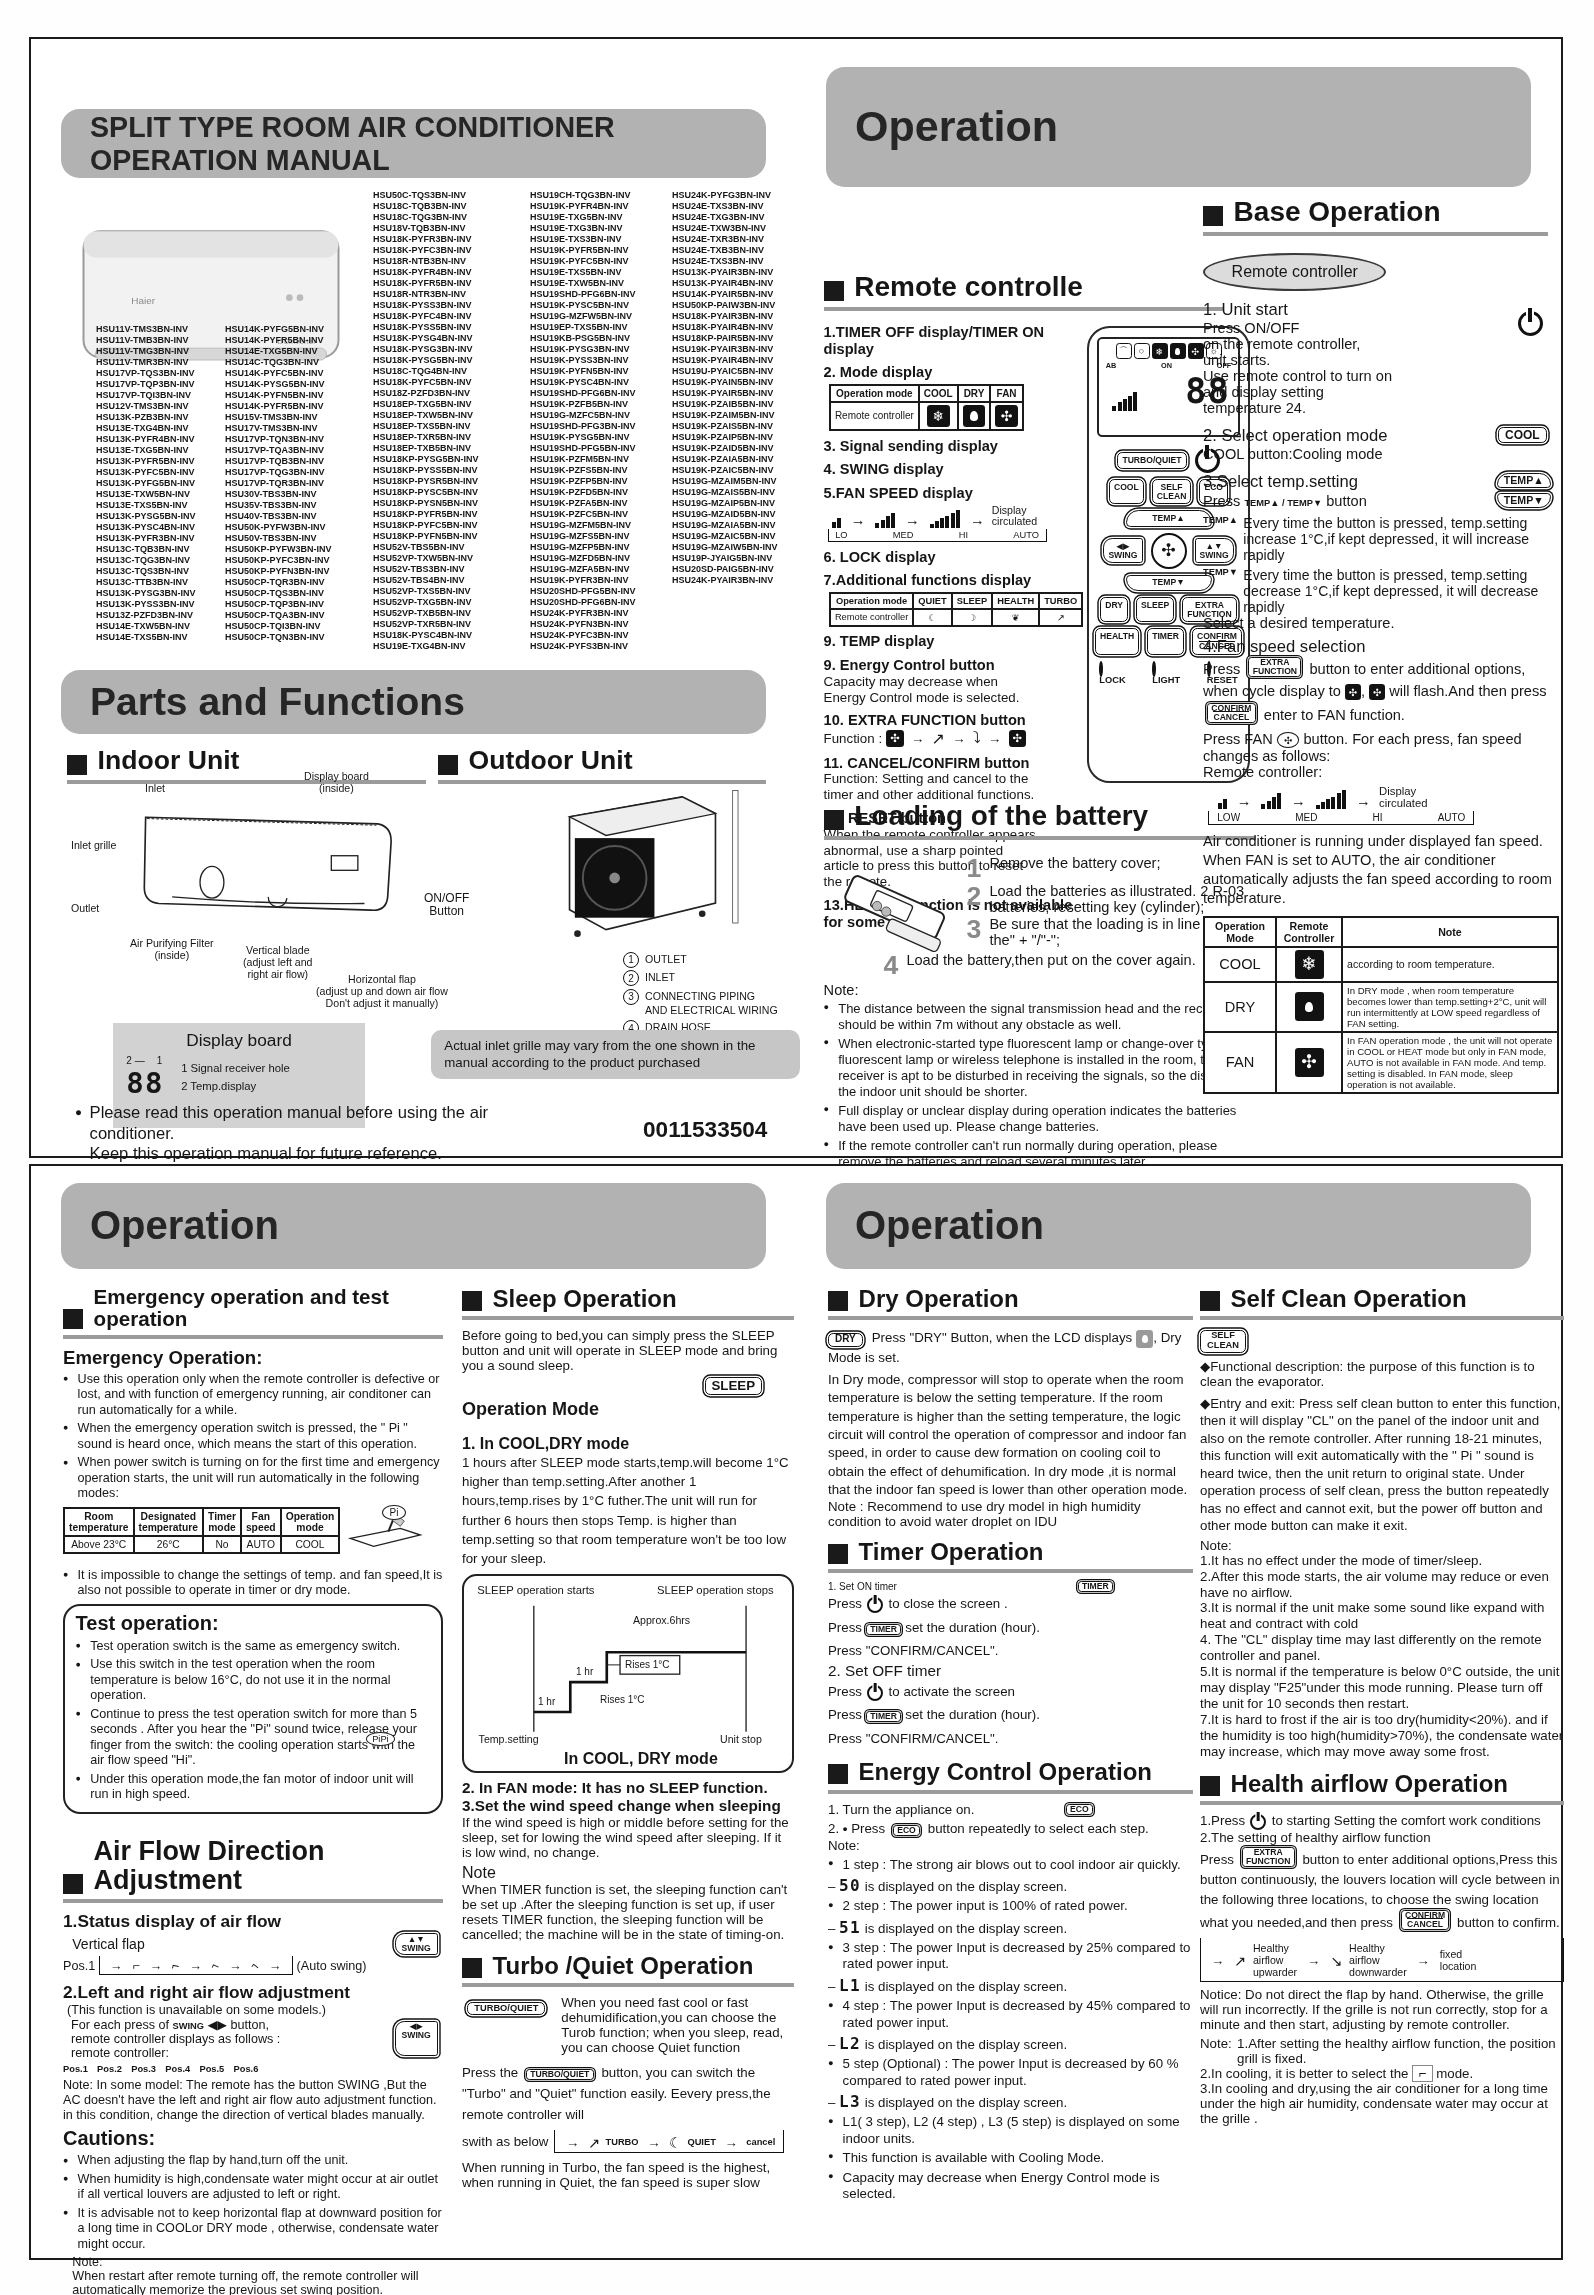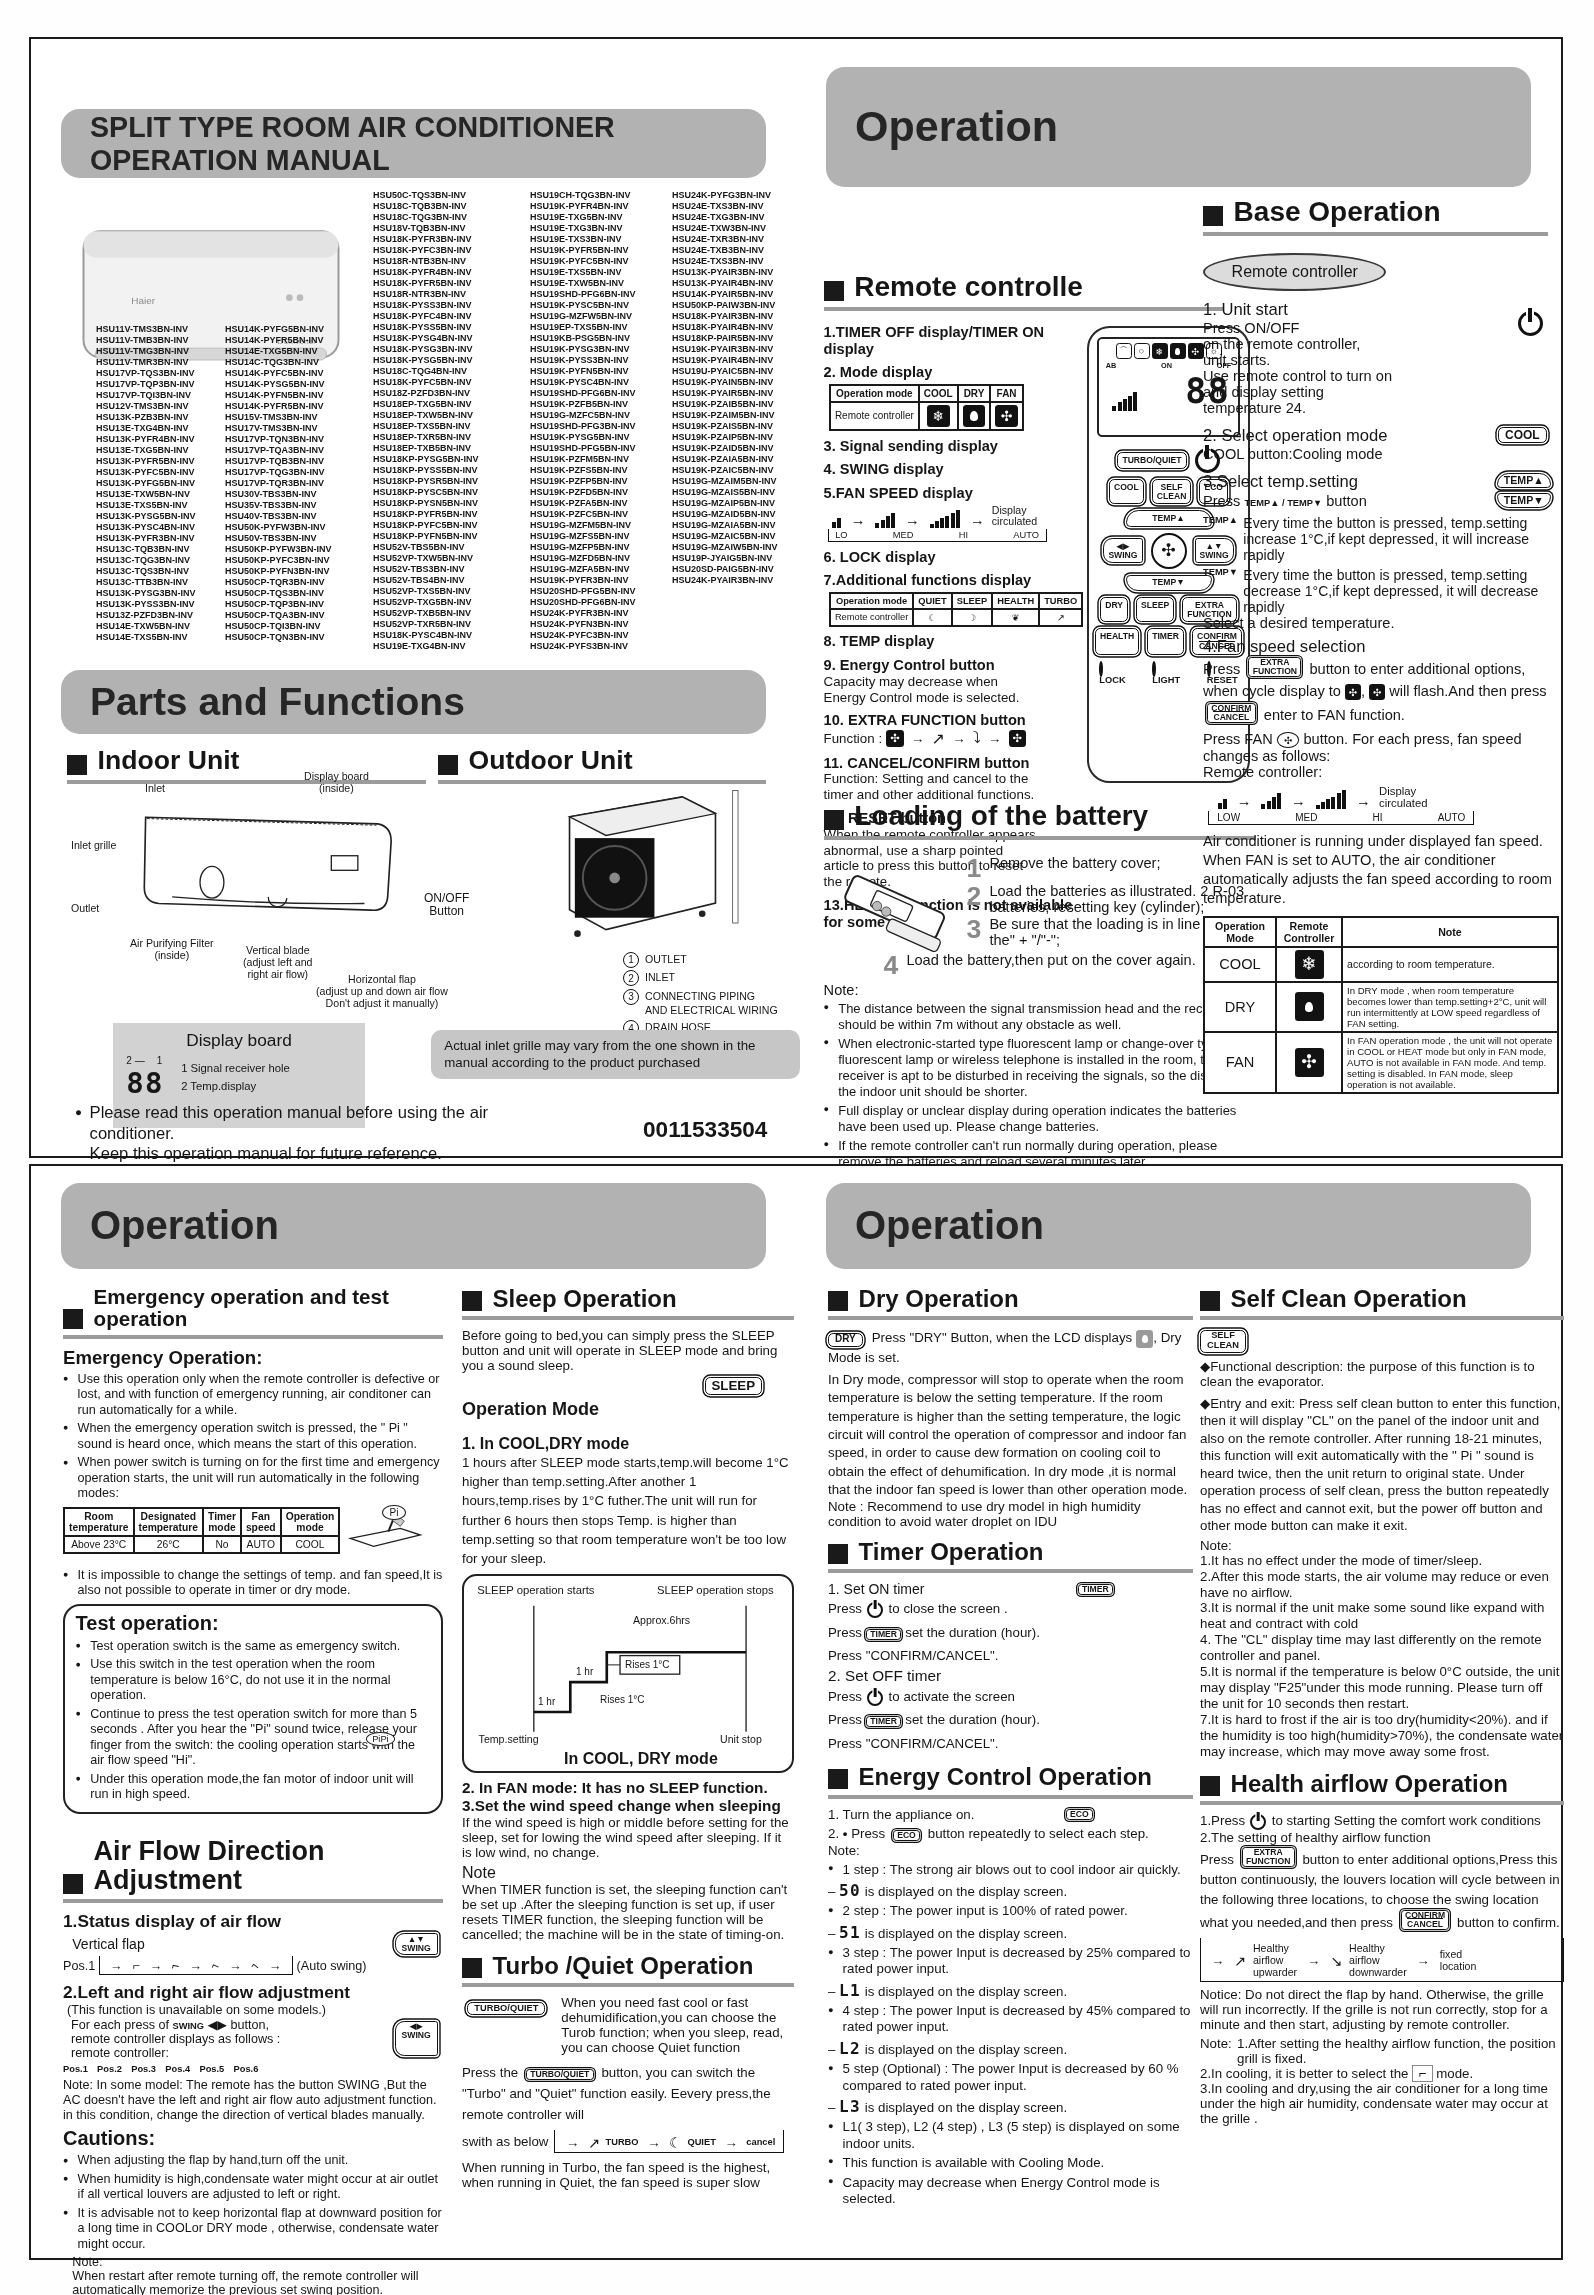--- a/index.html
+++ b/index.html
@@ -413,21 +413,21 @@
             </tr>
         <tr>
               <td>Remote controller</td>
             <td>☾</td>
             <td>☽</td>
             <td>❦</td>
             <td>↗</td>
             </tr>
       </tbody>
         </table>
-      <div class="itemhead">8. TEMP display</div>
+      <div class="itemhead">9. TEMP display</div>
       <div class="itemhead">9. Energy Control button</div>
       <div class="sub pre" style="font-size:13.3px">Capacity may decrease when
 Energy Control mode is selected.</div>
       <div class="itemhead">10. EXTRA FUNCTION button</div>
       <div style="display:flex;align-items:center;gap:4px;font-size:13.3px">
         <span>Function</span>
           <span>:</span>
         <span class="modeicon" style="width:17.3px;height:17.3px;font-size:11.3px">✣</span>
         <span class="arrow">→</span>
           <span style="font-size:16px">↗</span>
@@ -861,21 +861,21 @@
         <span>Dry Mode is set.</span>
       </div>
       <p style="line-height:1.38;margin-top:2.7px">In Dry mode, compressor will stop to operate when the room temperature is below the setting temperature. If the room temperature is higher than the setting temperature, the logic circuit  will control the operation of compressor and indoor fan speed, in order to cause dew formation on cooling coil to obtain the effect of dehumification. In dry mode ,it is normal that  the indoor fan speed is lower than other operation mode.</p>
       <p>Note : Recommend to use dry model in high humidity condition to avoid water droplet on IDU</p>
 
       <div class="sechead" style="font-size:24px;margin-top:9.3px">
           <span class="sq"></span>
           <span>Timer  Operation</span>
         </div>
       <div style="display:flex;justify-content:space-between;align-items:center">
-        <span style="font-size:14px">1. Set ON timer</span>
+        <span style="font-size:10px">1. Set ON timer</span>
         <span class="btn tiny" style="margin-right:80px">TIMER</span>
       </div>
       <div style="line-height:1.75">
         <div><span>Press</span><span class="pwr small"></span><span>to close the screen .</span></div>
         <div><span>Press</span><span class="btn tiny">TIMER</span><span>set the duration (hour).</span></div>
         <div>Press "CONFIRM/CANCEL".</div>
       </div>
       <div style="font-size:15.3px">2. Set OFF timer</div>
       <div style="line-height:1.75">
         <div><span>Press</span><span class="pwr small"></span><span>to activate the screen</span></div>

